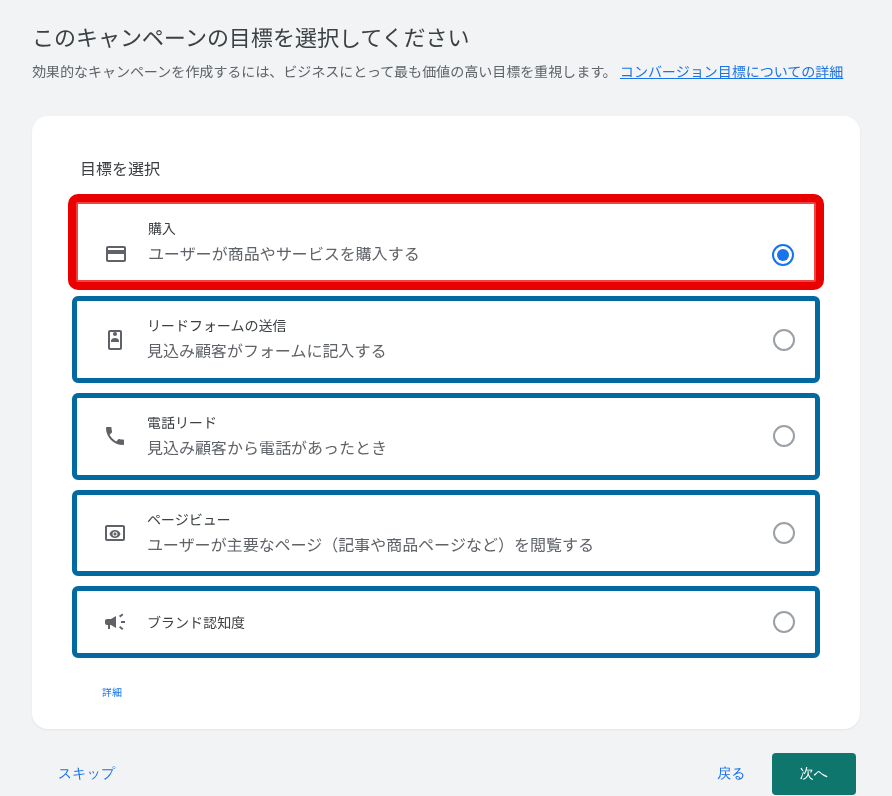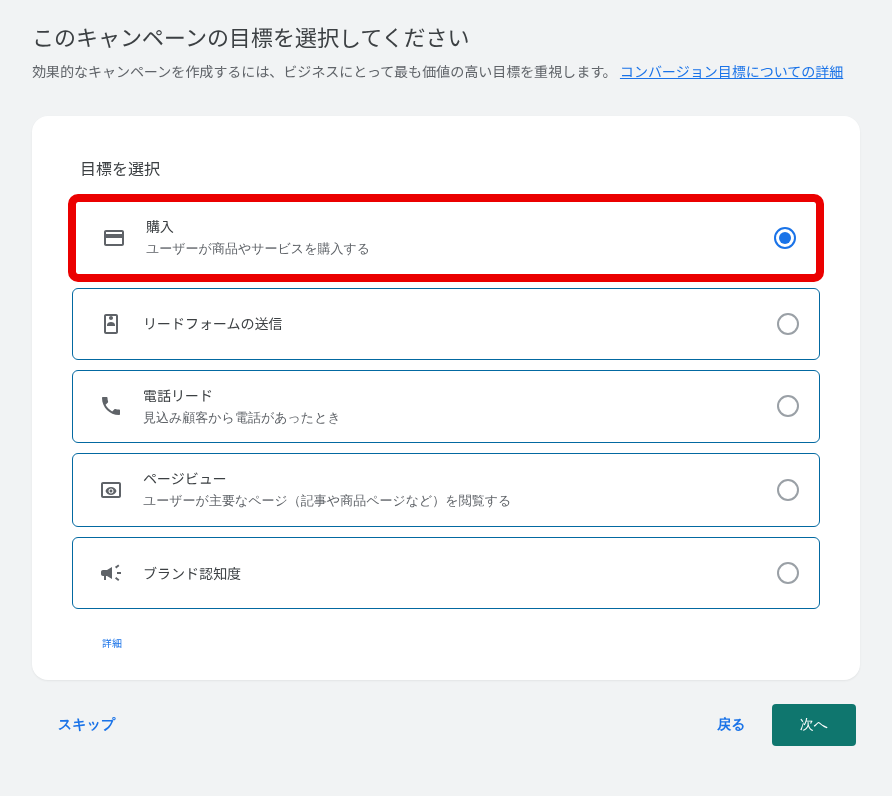--- a/index.html
+++ b/index.html
@@ -41,29 +41,30 @@
   .card-heading {
     font-size: 16px;
     color: #3c4043;
     margin: 0 0 18px 0;
     font-weight: 400;
     padding-left: 8px;
   }
   .option {
     display: flex;
     align-items: center;
-    border: 1px solid #0369a1;
+    border: 5px solid #0369a1;
     border-radius: 6px;
     padding: 14px 20px 14px 16px;
     margin-bottom: 10px;
     cursor: pointer;
     min-height: 72px;
   }
   .option.selected {
-    border: 4px solid #ef4444;
+    border: 6px solid #ef4444;
+    align-items: flex-end;
   }
   .option.highlight-wrap {
     outline: 8px solid #eb0000;
     outline-offset: -4px;
   }
   .option-icon {
     width: 44px;
     display: flex;
     justify-content: center;
     color: #5f6368;
@@ -78,25 +79,24 @@
     flex: 1;
     padding-left: 10px;
     padding-right: 16px;
   }
   .option-title {
     font-size: 14px;
     color: #3c4043;
     line-height: 1.5;
   }
   .option-desc {
-    font-size: 13px;
+    font-size: 16px;
     color: #5f6368;
     line-height: 1.6;
     margin-top: 2px;
-    font-family: Liberation Serif, serif;
   }
   .option-radio {
     width: 22px;
     height: 22px;
     border-radius: 50%;
     border: 2px solid #9aa0a6;
     flex-shrink: 0;
     position: relative;
   }
   .option.selected .option-radio {
@@ -126,21 +126,21 @@
     padding: 0 4px;
   }
   .btn {
     font-size: 14px;
     padding: 10px 22px;
     border-radius: 4px;
     cursor: pointer;
     border: none;
     background: transparent;
   }
-  .btn-ghost { color: #1a73e8; font-weight: bold; }
+  .btn-ghost { color: #1a73e8; }
   .btn-primary {
     background: #0f766e;
     color: #fff;
     padding: 12px 28px;
   }
   .footer-right { display: flex; align-items: center; gap: 4px; }
 </style>
 </head>
 <body>
 
@@ -167,20 +167,21 @@
           <span class="option-radio"></span>
         </div>
         <div class="option">
           <span class="option-icon">
             <svg viewBox="0 0 24 24">
               <path d="M17 2H7c-1.1 0-2 .9-2 2v16c0 1.1.9 2 2 2h10c1.1 0 2-.9 2-2V4c0-1.1-.9-2-2-2zm0 18H7V4h10v16zM12 8c1.1 0 2-.9 2-2s-.9-2-2-2-2 .9-2 2 .9 2 2 2zm0 2c-2.2 0-4 1.3-4 3v1h8v-1c0-1.7-1.8-3-4-3z"></path>
             </svg>
           </span>
           <span class="option-text">
             <div class="option-title">リードフォームの送信</div>
+            <div class="option-desc">見込み顧客がフォームに記入する</div>
           </span>
           <span class="option-radio"></span>
         </div>
         <div class="option">
           <span class="option-icon">
             <svg viewBox="0 0 24 24">
               <path d="M6.6 10.8c1.4 2.8 3.8 5.1 6.6 6.6l2.2-2.2c.3-.3.7-.4 1-.2 1.1.4 2.3.6 3.6.6.6 0 1 .4 1 1V20c0 .6-.4 1-1 1C10.6 21 3 13.4 3 4c0-.6.4-1 1-1h3.5c.6 0 1 .4 1 1 0 1.2.2 2.4.6 3.6.1.4 0 .8-.2 1l-2.3 2.2z"></path>
             </svg>
           </span>
           <span class="option-text">

